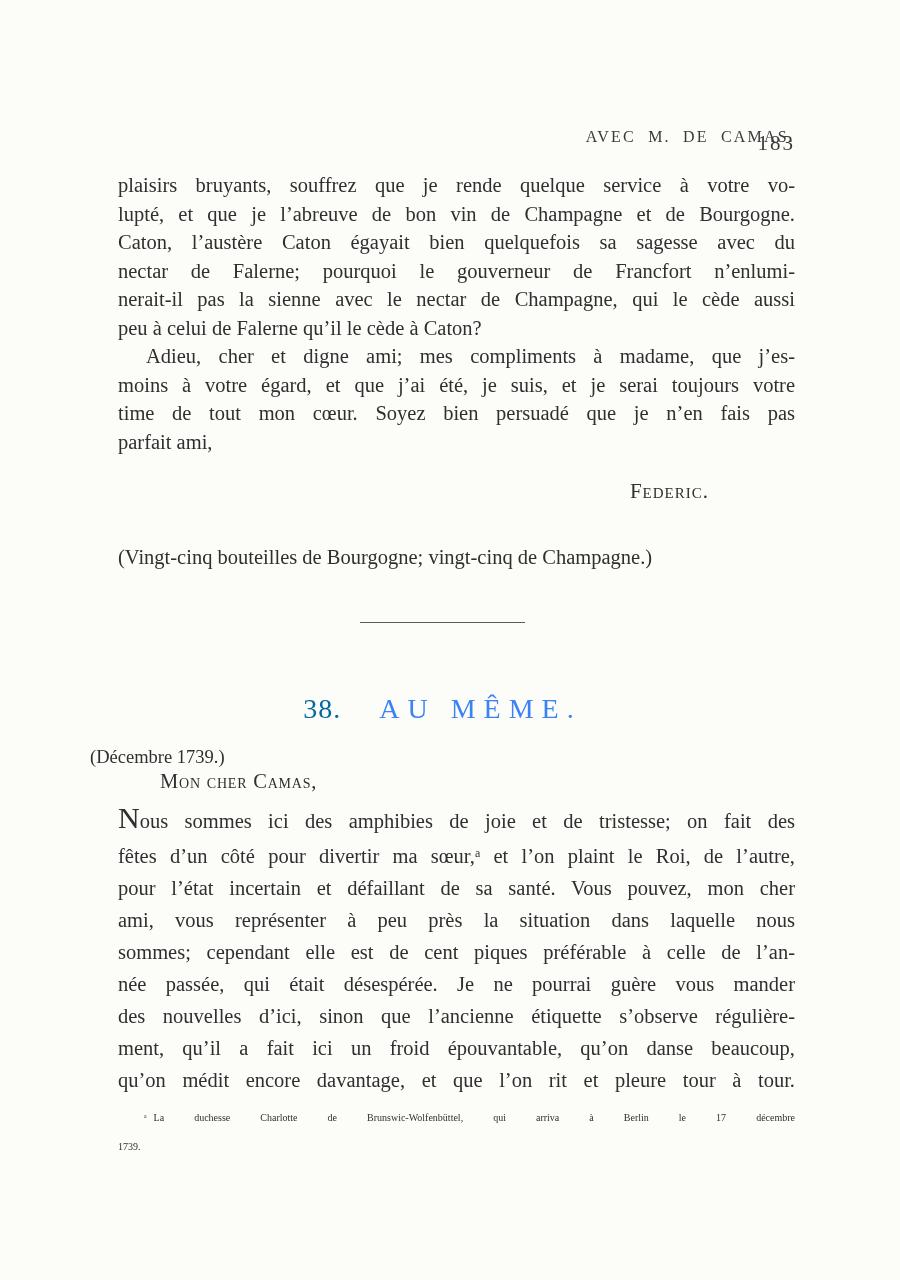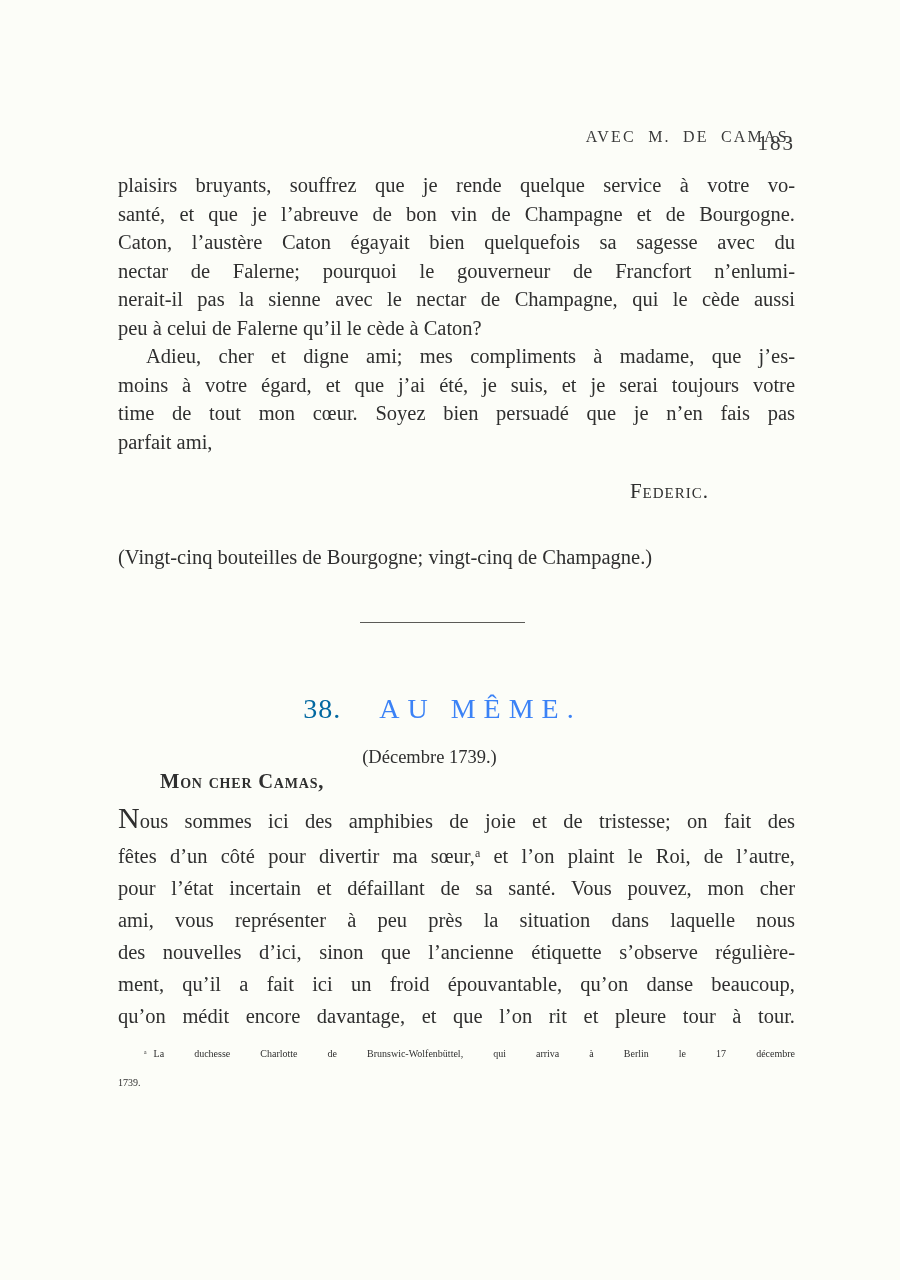--- a/index.html
+++ b/index.html
@@ -36,22 +36,22 @@
   .sc { font-variant:small-caps; font-size:21px; letter-spacing:1px; }
 
   .postscript { margin-top:34px; line-height:30px; font-size:20.5px; text-indent:28px; }
 
   .rule { margin:50px auto 0 auto; width:165px; height:0; border-top:1.5px solid #5b5b57; }
 
   .letterhead { margin-top:68px; line-height:36px; text-align:center; white-space:nowrap; }
   .letternum { font-size:28px; letter-spacing:1px; color:#0369a1; }
   .lettertitle { font-size:28px; letter-spacing:8px; margin-left:38px; color:#3b82f6;font-family:Liberation Serif, serif; }
 
-  .date { margin-top:14px; line-height:24px; text-align:center; padding-right:26px; font-size:18.5px; }
-  .salutation { line-height:24px; padding-left:70px;font-weight:bold; }
+  .date { margin-top:14px; line-height:24px; text-align:left; padding-right:26px; font-size:18.5px; }
+  .salutation { line-height:24px; padding-left:70px; }
   .salutation .sc { font-size:20.5px; letter-spacing:0.8px; }
 
   .b38 { margin-top:10px; }
   .dropcap { font-size:30px; line-height:0; }
   .fnref { font-size:0.58em; vertical-align:0.5em; letter-spacing:0; }
 
   .footnote { margin-top:6px; font-size:10px; }
   .footnote .line { line-height:29px; }
   .fn1 { text-indent:26px; }
   .fn1 .fnref { margin-right:7px; }
@@ -62,21 +62,21 @@
 <div class="page">
   <div class="textblock">
 
     <div class="runhead">
       <span class="runtitle">AVEC M. DE CAMAS.</span>
       <span class="pagenum">183</span>
     </div>
 
     <div class="para p37" style="margin-top:23px;">
       <div class="line just">plaisirs bruyants, souffrez que je rende quelque service à votre vo-</div>
-      <div class="line just">santé, et que je l’abreuve de bon vin de Champagne et de Bourgogne.</div>
+      <div class="line just">lupté, et que je l’abreuve de bon vin de Champagne et de Bourgogne.</div>
       <div class="line just">Caton, l’austère Caton égayait bien quelquefois sa sagesse avec du</div>
       <div class="line just">nectar de Falerne; pourquoi le gouverneur de Francfort n’enlumi-</div>
       <div class="line just">nerait-il pas la sienne avec le nectar de Champagne, qui le cède aussi</div>
       <div class="line">peu à celui de Falerne qu’il le cède à Caton?</div>
     </div>
 
     <div class="para p37">
       <div class="line just indent">Adieu, cher et digne ami; mes compliments à madame, que j’es-</div>
       <div class="line just">moins à votre égard, et que j’ai été, je suis, et je serai toujours votre</div>
       <div class="line just">time de tout mon cœur. Soyez bien persuadé que je n’en fais pas</div>
@@ -95,20 +95,22 @@
 
     <div class="date"><span>(Décembre 1739.)</span></div>
 
     <div class="salutation"><span class="sc">Mon cher Camas,</span></div>
 
     <div class="para b38">
       <div class="line just"><span class="dropcap">N</span><span>ous sommes ici des amphibies de joie et de tristesse; on fait des</span></div>
       <div class="line just"><span>fêtes d’un côté pour divertir ma sœur,</span><sup class="fnref">a</sup><span> et l’on plaint le Roi, de l’autre,</span></div>
       <div class="line just">pour l’état incertain et défaillant de sa santé. Vous pouvez, mon cher</div>
       <div class="line just">ami, vous représenter à peu près la situation dans laquelle nous</div>
+      <div class="line just">sommes; cependant elle est de cent piques préférable à celle de l’an-</div>
+      <div class="line just">née passée, qui était désespérée. Je ne pourrai guère vous mander</div>
       <div class="line just">des nouvelles d’ici, sinon que l’ancienne étiquette s’observe régulière-</div>
       <div class="line just">ment, qu’il a fait ici un froid épouvantable, qu’on danse beaucoup,</div>
       <div class="line just">qu’on médit encore davantage, et que l’on rit et pleure tour à tour.</div>
     </div>
 
     <div class="footnote">
       <div class="line just fn1"><sup class="fnref">a</sup><span>La duchesse Charlotte de Brunswic-Wolfenbüttel, qui arriva à Berlin le 17 décembre</span></div>
       <div class="line fn2">1739.</div>
     </div>
 

